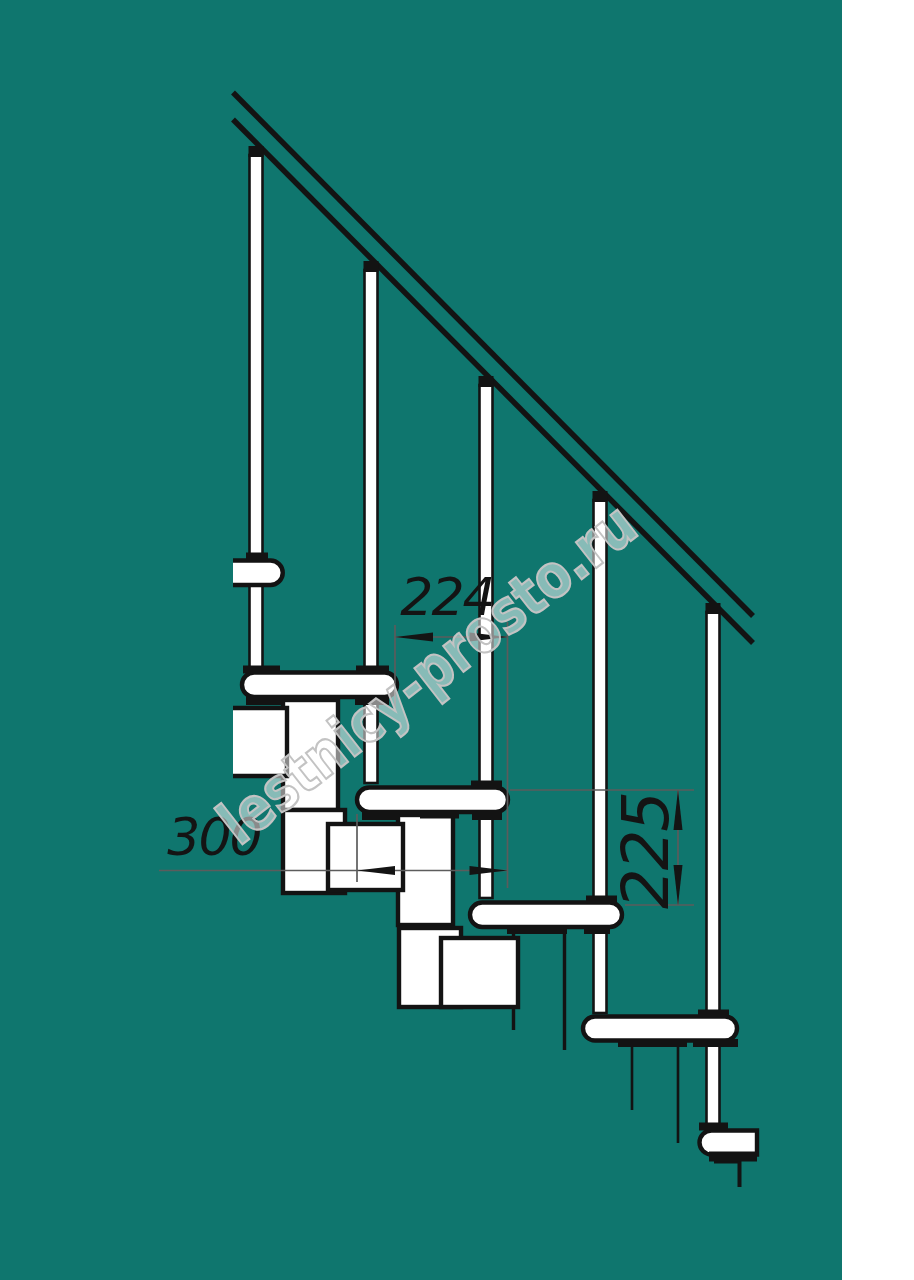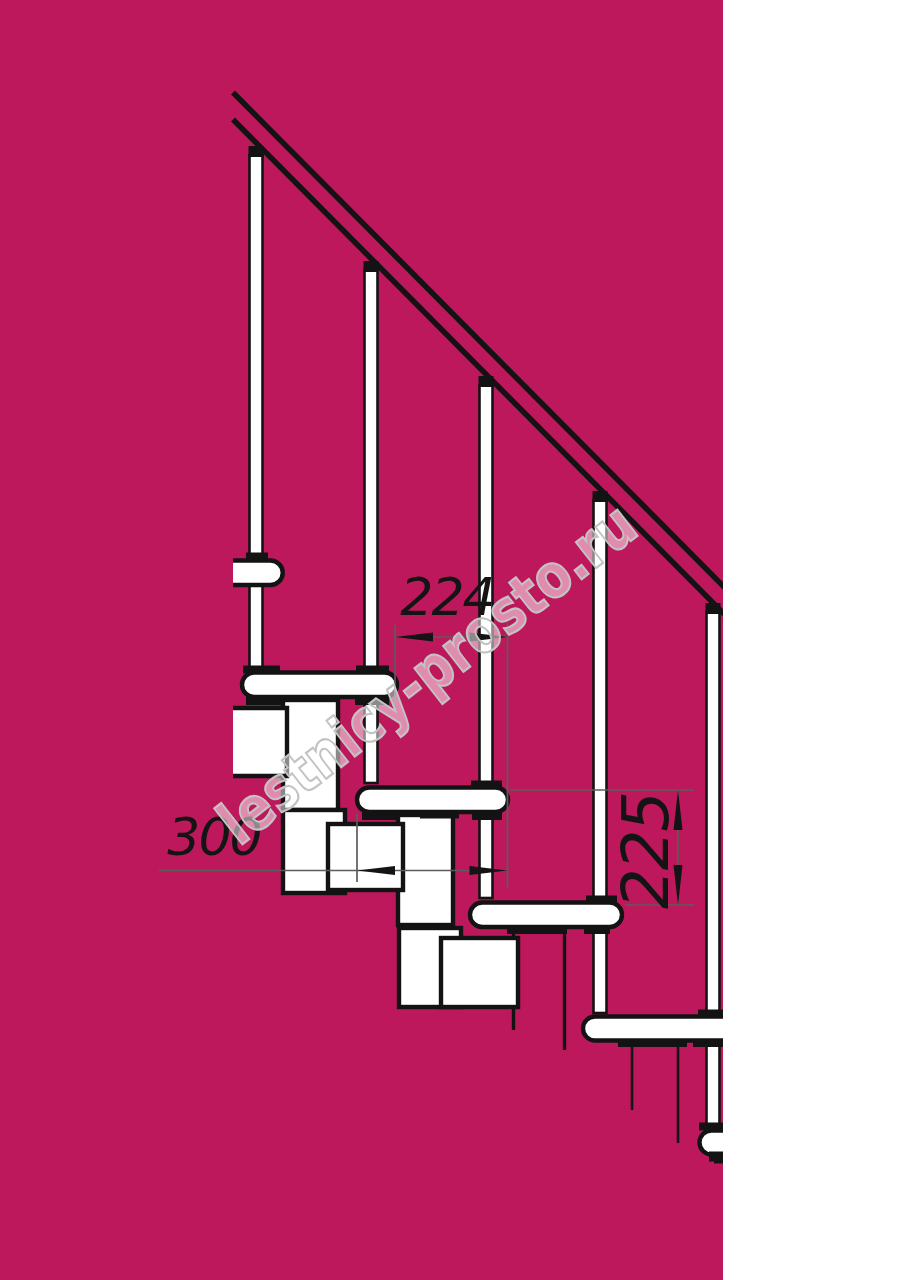--- a/index.html
+++ b/index.html
@@ -3,23 +3,23 @@
 <meta charset="utf-8">
 <style>
   html, body {
     margin: 0;
     padding: 0;
     background: #ffffff;
     font-family: "DejaVu Sans", "Liberation Sans", sans-serif;
   }
   .canvas {
     position: relative;
-    width: 723px;
+    width: 842px;
     height: 1280px;
-    background: #be185d;
+    background: #0f766e;
     overflow: hidden;
   }
   svg { display: block; }
   .dim-label {
     font-family: "DejaVu Sans", "Liberation Sans", sans-serif;
     font-style: italic;
     font-size: 52px;
     letter-spacing: -2px;
   }
   .dim-label-rise {

